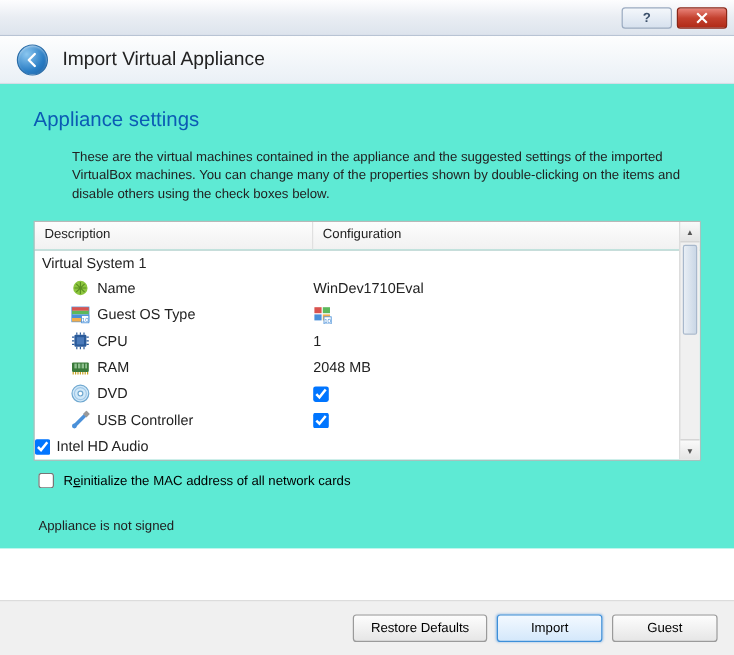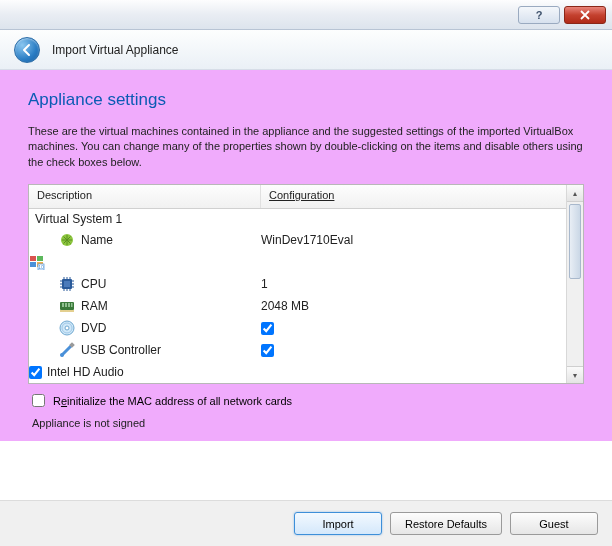--- a/index.html
+++ b/index.html
@@ -7,49 +7,49 @@
   
   .titlebar { height: 30px; background: linear-gradient(to bottom, #fdfdfe, #e9edf3 50%, #dde4ed); border-bottom: 1px solid #b8c4d4; display: flex; justify-content: flex-end; align-items: center; padding: 0 6px; gap: 4px; }
   .titlebar-btn { width: 42px; height: 18px; border-radius: 3px; border: 1px solid; display: flex; align-items: center; justify-content: center; }
   .help-btn { background: linear-gradient(to bottom, #f4f7fb, #d7e1ee); border-color: #9aaac0; color: #3c506b; font-size: 11px; font-weight: bold; }
   .close-btn { background: linear-gradient(to bottom, #e9847a, #c4412f 50%, #b02a17); border-color: #8a2718; color: #fff; }
   .close-btn svg { width: 10px; height: 10px; }
   
   .header-bar { height: 40px; background: linear-gradient(to bottom, #fdfefe, #eaf0f6); border-bottom: 1px solid #d6dde7; display: flex; align-items: center; padding: 0 14px; gap: 12px; }
   .back-btn { width: 26px; height: 26px; border-radius: 50%; background: radial-gradient(circle at 30% 30%, #8bc7f0, #2a7dc4 60%, #1a5da0); border: 1px solid #2b6da8; display: flex; align-items: center; justify-content: center; box-shadow: inset 0 1px 2px rgba(255,255,255,.5); }
   .back-btn svg { width: 14px; height: 14px; }
-  .header-title { font-size: 12px; color: #222; }
-  
-  .content { padding: 20px 28px 12px; background: #f0abfc; }
+  .header-title { font-size: 16px; color: #222; }
+  
+  .content { padding: 20px 28px 12px; background: #5eead4; }
   .page-title { font-size: 17px; color: #0b5bb4; font-weight: normal; margin-bottom: 14px; }
-  .intro-text { font-size: 11px; color: #222; line-height: 1.4; margin-bottom: 14px; }
+  .intro-text { font-size: 11px; color: #222; line-height: 1.4; margin-bottom: 14px; margin-left: 32px; }
   
   .table-container { border: 1px solid #b8b8b8; position: relative; }
   .table-header { display: flex; background: linear-gradient(to bottom, #fdfdfd, #f1f1f1); border-bottom: 1px solid #d0d0d0; height: 24px; }
   .th { padding: 4px 8px; font-size: 11px; color: #222; border-right: 1px solid #e0e0e0; }
   .th.desc { width: 232px; }
-  .th.conf { flex: 1; text-decoration: underline; }
+  .th.conf { flex: 1; }
   
   .table-body { background: #fff; }
   .section-row { padding: 3px 6px; font-size: 12px; color: #222; }
   .row { display: flex; align-items: center; height: 22px; }
   .cell-desc { width: 232px; display: flex; align-items: center; padding-left: 30px; gap: 6px; font-size: 12px; color: #222; }
   .cell-conf { flex: 1; display: flex; align-items: center; gap: 5px; font-size: 12px; color: #222; padding-right: 34px; }
   .icon { width: 16px; height: 16px; display: flex; align-items: center; justify-content: center; }
   .chk { width: 13px; height: 13px; }
   
   .scrollbar-v { position: absolute; right: 0; top: 0; bottom: 0; width: 17px; background: #f0f0f0; border-left: 1px solid #d8d8d8; display: flex; flex-direction: column; }
   .sb-btn { height: 17px; background: linear-gradient(to bottom, #fafafa, #e4e4e4); border-bottom: 1px solid #cfcfcf; display: flex; align-items: center; justify-content: center; font-size: 8px; color: #555; }
   .sb-btn.down { border-bottom: none; border-top: 1px solid #cfcfcf; }
   .sb-track { flex: 1; position: relative; }
   .sb-thumb { position: absolute; left: 2px; right: 2px; top: 2px; height: 75px; background: linear-gradient(to right, #e8eef5, #cad7e6); border: 1px solid #a8b8cc; border-radius: 2px; }
   
   .mac-row { display: flex; align-items: center; gap: 8px; margin-top: 10px; padding-left: 4px; font-size: 11px; }
   .mac-row label span { text-decoration: underline; }
-  .signed-text { font-size: 11px; margin-top: 10px; padding-left: 4px; color: #222; }
+  .signed-text { font-size: 11px; margin-top: 26px; padding-left: 4px; color: #222; }
   
   .footer { position: absolute; bottom: 0; left: 0; right: 0; height: 46px; background: #f0f0f0; border-top: 1px solid #dcdcdc; display: flex; justify-content: flex-end; align-items: center; padding: 0 14px; gap: 8px; }
   .btn { min-width: 88px; height: 23px; font-size: 11px; border: 1px solid #9a9a9a; border-radius: 3px; background: linear-gradient(to bottom, #fdfdfd, #e6e6e6); padding: 0 14px; cursor: pointer; }
   .btn.primary { border-color: #3d8fd9; background: linear-gradient(to bottom, #f3f9ff, #d4e8fb); box-shadow: 0 0 2px rgba(60,140,220,.6); }
 </style>
 </head>
 <body>
 
 <div class="titlebar">
   <div class="titlebar-btn help-btn">?</div>
@@ -88,20 +88,34 @@
                 <path d="M8 3v10M3 8h10M4.5 4.5l7 7M11.5 4.5l-7 7" stroke="#5a9020" stroke-width="1"></path>
               </svg>
             </span>
             <span>Name</span>
           </div>
           <div class="cell-conf">
             <span>WinDev1710Eval</span>
           </div>
         </div>
         <div class="row">
+          <div class="cell-desc">
+            <span class="icon">
+              <svg width="16" height="16">
+                <rect x="1" y="2" width="14" height="12" fill="#fff" stroke="#4a90d9"></rect>
+                <rect x="1" y="2" width="14" height="3" fill="#d9534f"></rect>
+                <rect x="1" y="5" width="14" height="3" fill="#5cb85c"></rect>
+                <rect x="1" y="8" width="14" height="3" fill="#4a90d9"></rect>
+                <rect x="1" y="11" width="14" height="3" fill="#f0ad4e"></rect>
+                <rect x="9" y="9" width="6" height="6" fill="#fff" stroke="#4a90d9" stroke-width="0.7"></rect>
+                <text x="12" y="14" font-size="5" text-anchor="middle" fill="#4a90d9">10</text>
+              </svg>
+            </span>
+            <span>Guest OS Type</span>
+          </div>
           <div class="cell-conf">
             <span class="icon">
               <svg width="16" height="16">
                 <rect x="1" y="2" width="6" height="5" fill="#d9534f"></rect>
                 <rect x="8" y="2" width="6" height="5" fill="#5cb85c"></rect>
                 <rect x="1" y="8" width="6" height="5" fill="#4a90d9"></rect>
                 <rect x="8" y="8" width="6" height="5" fill="#f0ad4e"></rect>
                 <rect x="9" y="10" width="6" height="6" fill="#fff" stroke="#4a90d9" stroke-width="0.7"></rect>
                 <text x="12" y="15" font-size="5" text-anchor="middle" fill="#4a90d9">10</text>
               </svg>
@@ -188,16 +202,16 @@
   </div>
 
   <div class="mac-row">
     <input type="checkbox" class="chk" style="">
     <label>R<span>e</span>initialize the MAC address of all network cards</label>
   </div>
   <div class="signed-text">Appliance is not signed</div>
 </div>
 
 <div class="footer">
+  <button class="btn">Restore Defaults</button>
   <button class="btn primary">Import</button>
-  <button class="btn">Restore Defaults</button>
   <button class="btn">Guest</button>
 </div>
 
 </body></html>

